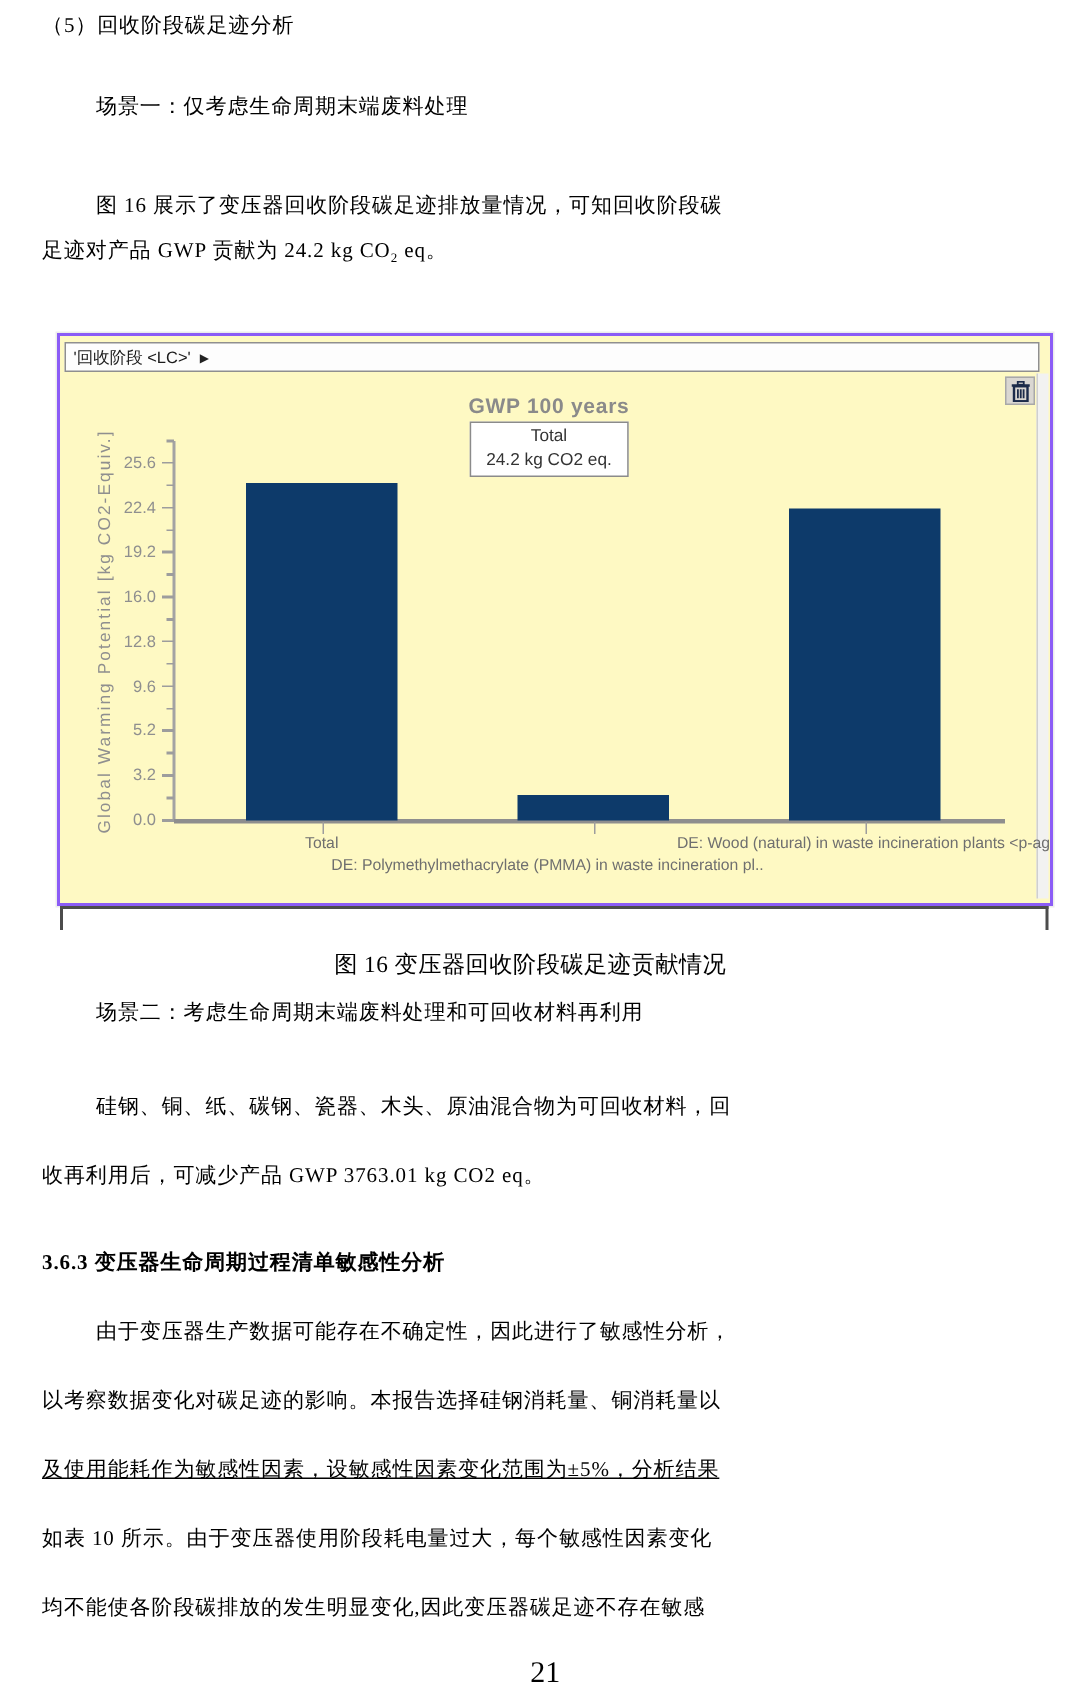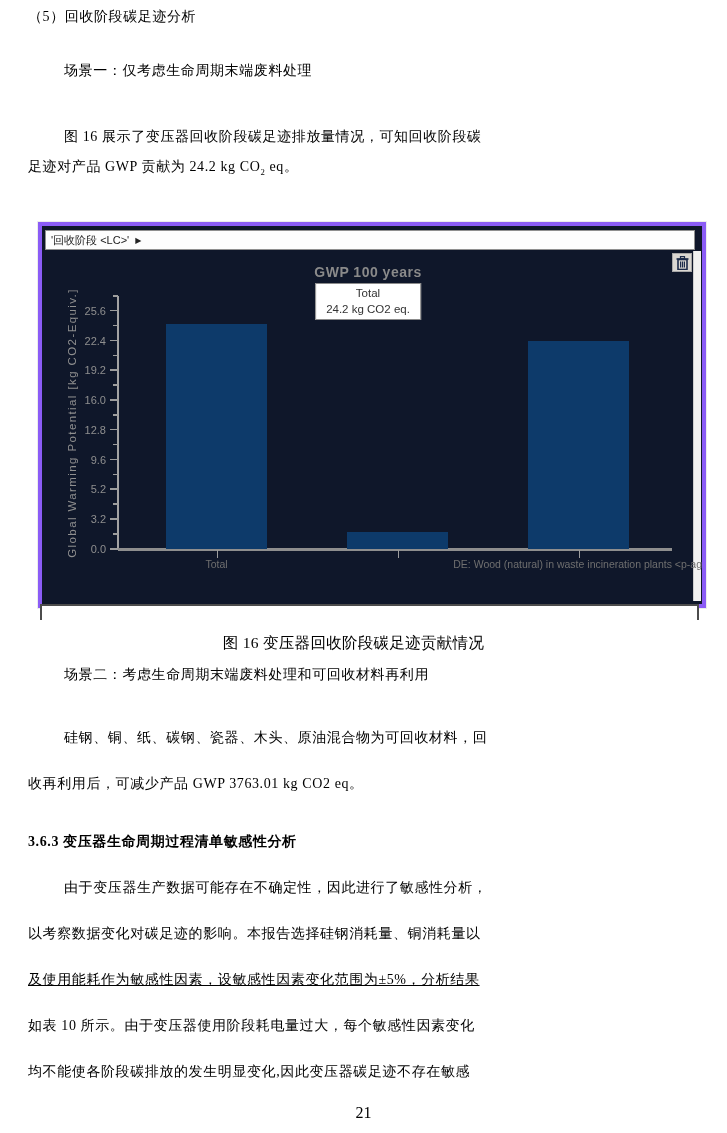--- a/index.html
+++ b/index.html
@@ -9,21 +9,21 @@
     overflow:hidden;
   }
   .abs{position:absolute;}
   .doc-line{font-size:14px;letter-spacing:0.6px;white-space:nowrap;}
   .bold{font-weight:bold;}
   sub.co2{font-size:0.62em;}
 
   
   #chart-frame{
     left:38px;top:222px;width:660px;height:378px;
-    border:4px solid #8b5cf6;background:#0f172a;
+    border:2px solid #8b5cf6;background:#fef9c3;
     box-shadow:0 0 0 1px #ececec;
     font-family:"Liberation Sans","DejaVu Sans",sans-serif;
   }
   #tab-bar{
     left:3px;top:4px;width:650px;height:20px;
     border:1px solid #8f8f8f;background:#fdfdfd;
     display:flex;align-items:center;padding-left:5px;box-sizing:border-box;
     font-size:11px;color:#1b1b1b;white-space:nowrap;
   }
   #tab-arrow{font-size:8px;margin-left:6px;color:#222;}
@@ -72,21 +72,21 @@
   #caption    {left:0;top:633px;width:707px;text-align:center;font-size:15.5px;letter-spacing:0.3px;}
   #scene2     {left:64px;top:666px;}
   #para2-l1   {left:64px;top:729px;}
   #para2-l2   {left:28px;top:775px;}
   #heading363 {left:28px;top:833px;}
   #para3-l1   {left:64px;top:879px;}
   #para3-l2   {left:28px;top:925px;}
   #para3-l3   {left:28px;top:971px;text-decoration:underline;}
   #para3-l4   {left:28px;top:1017px;}
   #para3-l5   {left:28px;top:1063px;}
-  #pagenum    {left:0;top:1104px;width:727px;text-align:center;font-size:16px;}
+  #pagenum    {left:0;top:1104px;width:727px;text-align:center;font-size:20px;}
 </style>
 </head>
 <body>
 
 <div class="abs doc-line" id="heading5">（5）回收阶段碳足迹分析</div>
 <div class="abs doc-line" id="scene1">场景一：仅考虑生命周期末端废料处理</div>
 <div class="abs doc-line" id="para1-l1">图 16 展示了变压器回收阶段碳足迹排放量情况，可知回收阶段碳</div>
 <div class="abs doc-line" id="para1-l2"><span>足迹对产品 GWP 贡献为 24.2 kg CO</span><sub class="co2">2</sub><span> eq。</span></div>
 
 <div class="abs" id="chart-frame">
@@ -141,20 +141,21 @@
       <div class="tick" style="left: 71px; top: 188.08px; width: 5px;"></div>
       <div class="tick" style="left: 71px; top: 158.32px; width: 5px;"></div>
       <div class="tick" style="left: 71px; top: 128.56px; width: 5px;"></div>
       <div class="tick" style="left: 71px; top: 98.8px; width: 5px;"></div>
       <div class="tick" style="left: 71px; top: 69.04px; width: 5px;"></div>
       <div class="bar" style="left: 124px; top: 97.94px; width: 101px; height: 225.06px; background: rgb(13, 58, 106);"></div>
       <div class="xtick" style="left: 174.5px; top: 324px; height: 8px;"></div>
       <div class="xlabel" style="left: 94px; top: 332px; width: 161px; text-align: center;">Total</div>
       <div class="bar" style="left: 305px; top: 306.26px; width: 101px; height: 16.74px; background: rgb(13, 58, 106);"></div>
       <div class="xtick" style="left: 355.5px; top: 324px; height: 8px;"></div>
+      <div class="xlabel" style="left: 100px; top: 347px; width: 450px; text-align: center;">DE: Polymethylmethacrylate (PMMA) in waste incineration pl..</div>
       <div class="bar" style="left: 486px; top: 114.68px; width: 101px; height: 208.32px; background: rgb(13, 58, 106);"></div>
       <div class="xtick" style="left: 536.5px; top: 324px; height: 8px;"></div>
       <div class="xlabel" style="left: 350px; top: 332px; width: 310px; text-align: right;">DE: Wood (natural) in waste incineration plants &lt;p-ag</div>
     </div>
 </div>
 <div class="abs" id="bottom-panel"></div>
 
 <div class="abs" id="caption">图 16 变压器回收阶段碳足迹贡献情况</div>
 <div class="abs doc-line" id="scene2">场景二：考虑生命周期末端废料处理和可回收材料再利用</div>
 <div class="abs doc-line" id="para2-l1">硅钢、铜、纸、碳钢、瓷器、木头、原油混合物为可回收材料，回</div>

